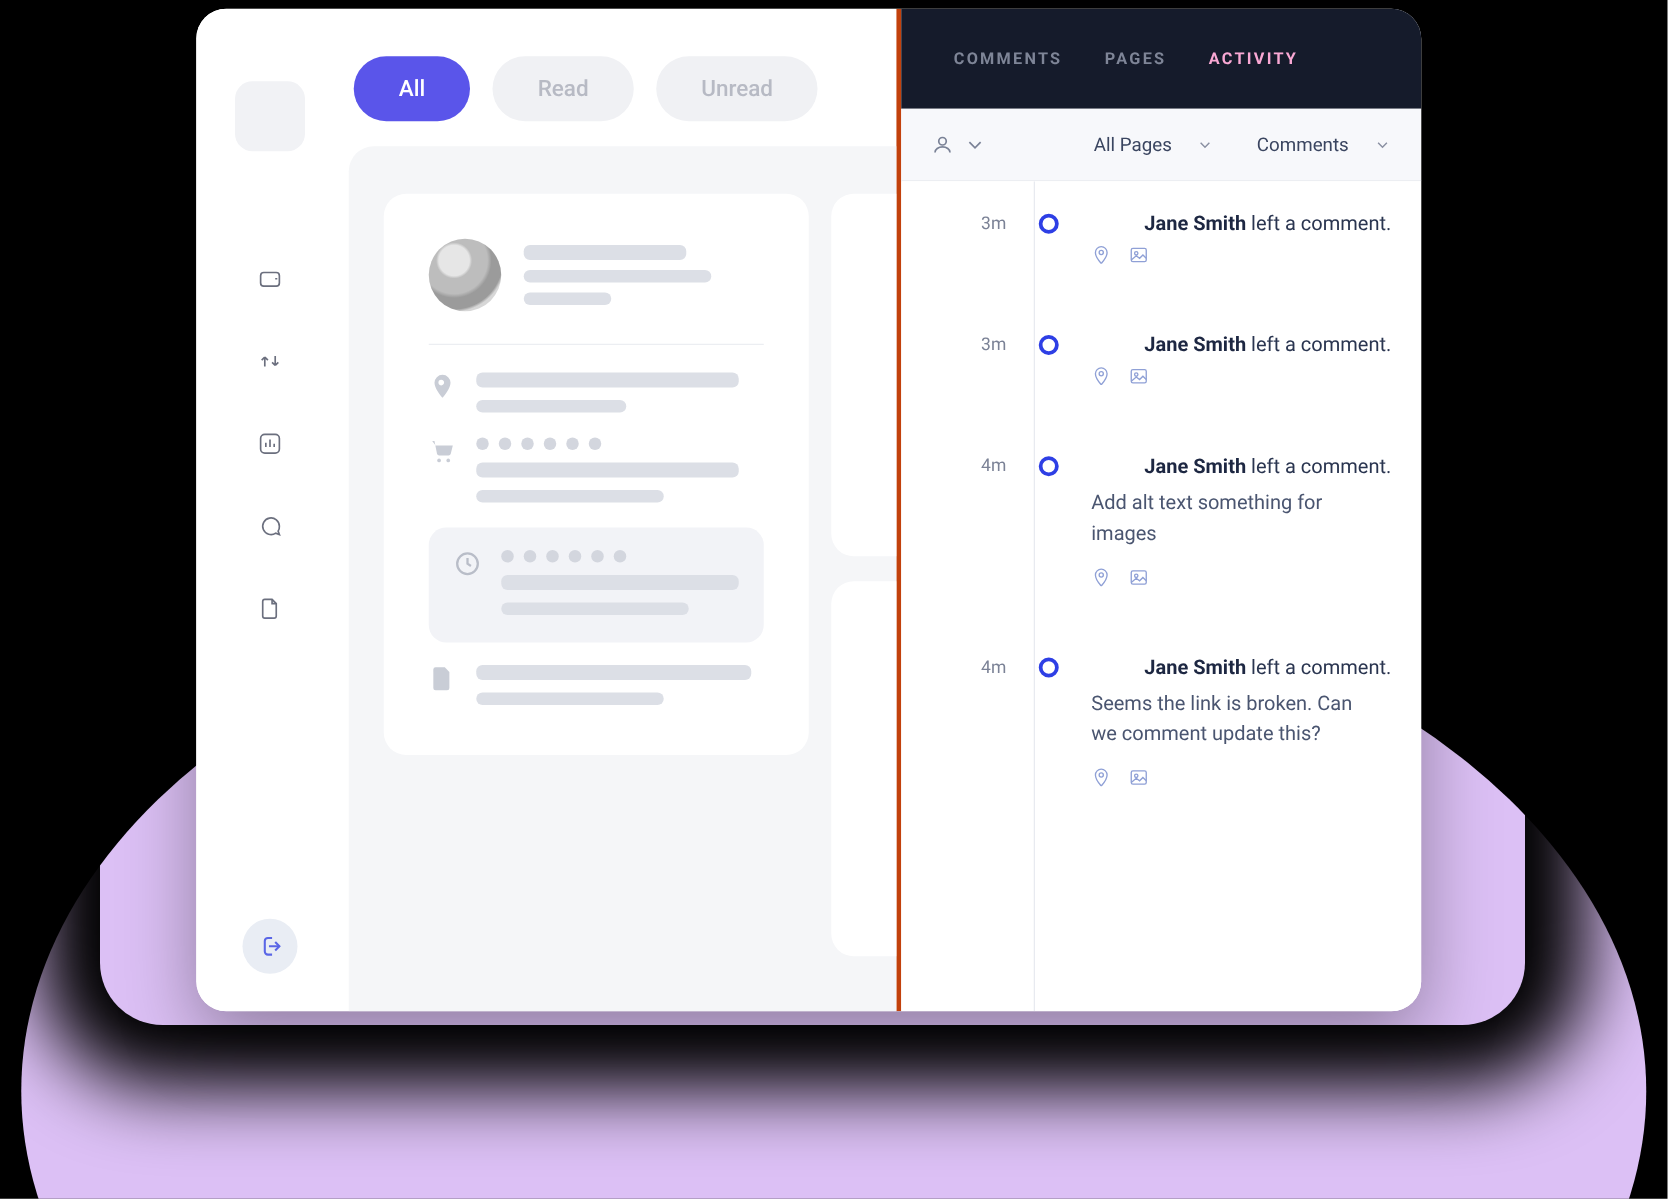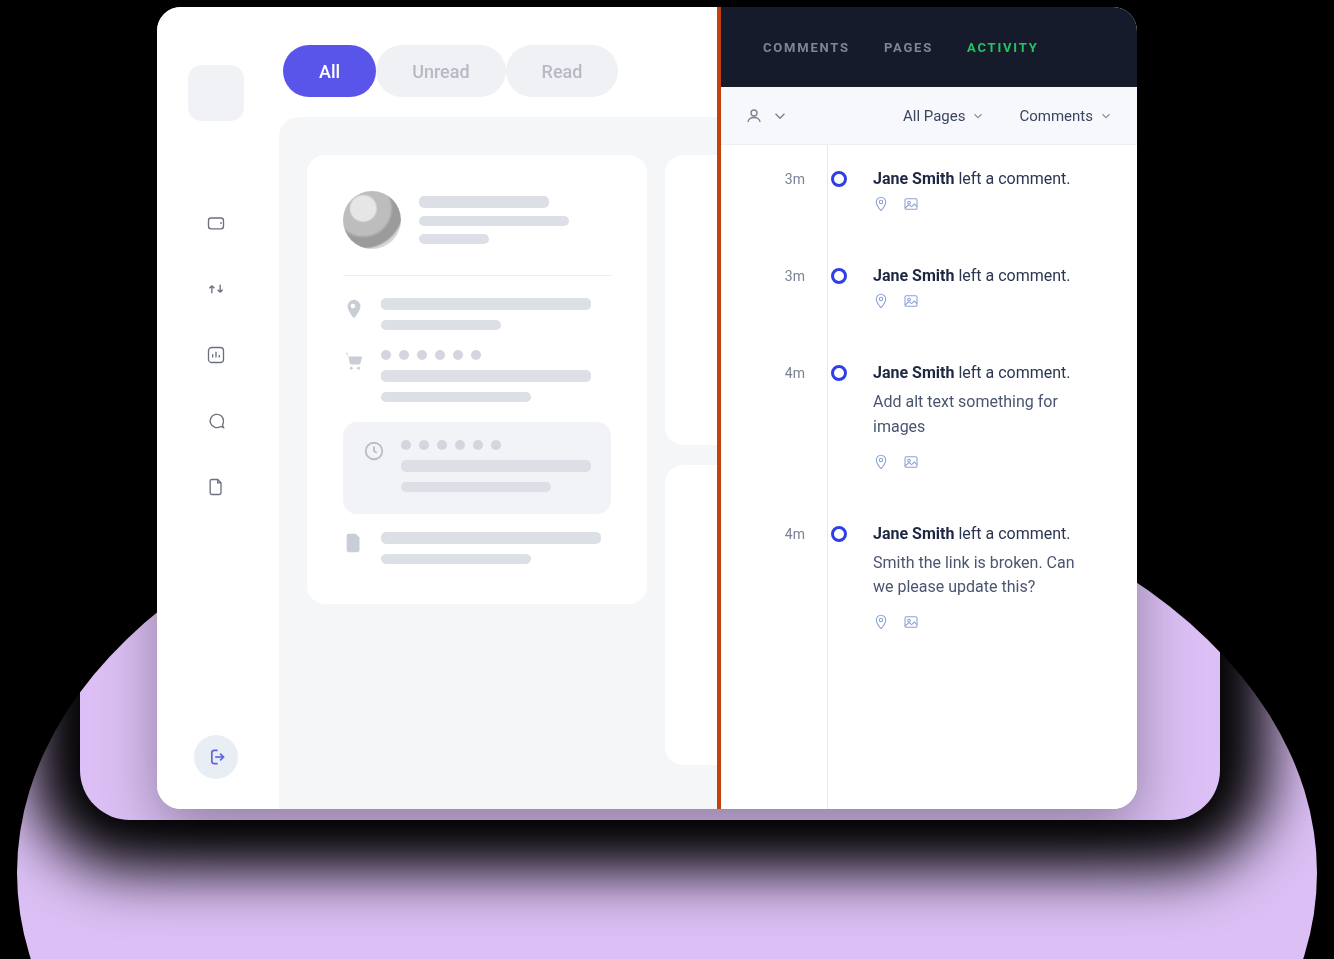--- a/index.html
+++ b/index.html
@@ -93,21 +93,21 @@
   
   .center {
     flex: 0 0 442px;
     width: 442px;
     background: #fff;
     display:flex; flex-direction:column;
     position: relative;
   }
 
   .filter-row {
-    display:flex; padding: 38px 8px 20px 8px;
+    display:flex; gap:18px; padding: 38px 8px 20px 8px;
   }
   .pill {
     height: 52px;
     border-radius: 26px;
     display:flex; align-items:center; justify-content:center;
     font-size: 18px;
     font-weight: 500;
     padding: 0 36px;
     cursor:pointer;
     background:#f0f1f4;
@@ -187,35 +187,35 @@
     height: 80px;
     align-items:center;
   }
   .side-tab {
     color:#7e8597;
     font-size:13px;
     font-weight:700;
     letter-spacing:1.8px;
     cursor:pointer;
   }
-  .side-tab.active{ color:#22c55e; }
+  .side-tab.active{ color:#f9a8d4; }
 
   .side-toolbar{
     background:#f7f8fb;
     border-bottom:1px solid #eceef2;
     height:58px;
     display:flex; align-items:center;
     padding: 0 24px;
     gap: 12px;
     color:#54607a;
   }
   .tb-left{display:flex;align-items:center;gap:8px;cursor:pointer;}
   .tb-left svg{width:18px;height:18px;stroke:#7a8296;fill:none;stroke-width:1.8;}
   .spacer{flex:1;}
-  .tb-drop{display:flex;align-items:center;gap:6px;cursor:pointer;font-size:15px;color:#3a4560;}
+  .tb-drop{display:flex;align-items:center;gap:20px;cursor:pointer;font-size:15px;color:#3a4560;}
   .chev{width:14px;height:14px;stroke:#8a90a2;fill:none;stroke-width:2;}
 
   .timeline{
     flex:1; position:relative; overflow:hidden; background:#fff;
   }
   .tl-line{
     position:absolute; left:106px; top:0; bottom:0; width:1px; background:#e8eaf0;
   }
   .entry{
     display:flex; gap:24px; padding: 24px 24px 30px 36px;
@@ -223,21 +223,21 @@
   .entry .time{
     width:48px; text-align:right; color:#7b8296; font-size:14px; padding-top:2px;
   }
   .entry .marker{
     width:20px;flex:0 0 20px;display:flex;justify-content:center;padding-top:2px; position:relative; z-index:1;
   }
   .entry .marker span{
     width:16px;height:16px;border-radius:50%;border:3px solid #2e3fe5;background:#fff;display:block;
   }
   .entry .body{flex:1;min-width:0;}
-  .entry .headline{color:#2a3550;font-size:16px;margin-bottom:8px;}
+  .entry .headline{color:#2a3550;font-size:16px;margin-bottom:8px;text-align:right;}
   .entry .headline b{font-weight:700;color:#1d2742;}
   .entry .msg{color:#4a5570;font-size:16px;line-height:1.55;margin-bottom:14px;max-width:210px;}
   .entry .meta{display:flex;gap:14px;}
   .entry .meta svg{width:16px;height:16px;stroke:#8fa0d6;fill:none;stroke-width:1.6;}
 
 </style>
 </head>
 <body>
 
 <div class="blob"></div>
@@ -283,22 +283,22 @@
           <path d="M14 4h-4a3 3 0 00-3 3v10a3 3 0 003 3h4"></path>
           <path d="M17 8l4 4-4 4"></path>
           <path d="M21 12H11"></path>
         </svg>
     </div>
   </div>
 
   <div class="center">
     <div class="filter-row">
       <div class="pill active">All</div>
+      <div class="pill">Read</div>
       <div class="pill">Unread</div>
-      <div class="pill">Read</div>
     </div>
 
     <div class="scroll-area">
       <div class="peek-card"></div>
       <div class="peek-card2"></div>
 
       <div class="card-col">
         <div class="card">
           <div class="profile-row">
             <div class="avatar-img"></div>
@@ -484,21 +484,21 @@
         </div>
       </div>
 
       <div class="entry">
         <div class="time">4m</div>
         <div class="marker">
             <span></span>
           </div>
         <div class="body">
           <div class="headline"><b>Jane Smith</b> <span>left a comment.</span></div>
-          <div class="msg">Smith the link is broken. Can we please update this?</div>
+          <div class="msg">Seems the link is broken. Can we comment update this?</div>
           <div class="meta">
             <svg viewBox="0 0 24 24">
                 <path d="M12 2a7 7 0 017 7c0 4.6-5.2 11.1-6.5 12.6a.7.7 0 01-1 0C10.2 20.1 5 13.6 5 9a7 7 0 017-7z"></path>
                 <circle cx="12" cy="9" r="2.5"></circle>
               </svg>
             <svg viewBox="0 0 24 24">
                 <rect x="3" y="4" width="18" height="16" rx="2"></rect>
                 <circle cx="9" cy="10" r="2"></circle>
                 <path d="M3 18l6-5 4 3 4-4 4 4"></path>
               </svg>

